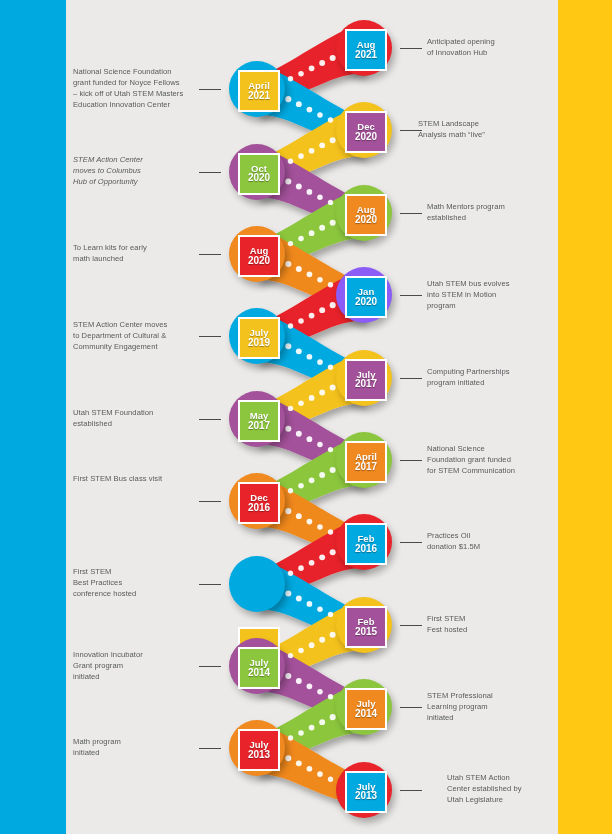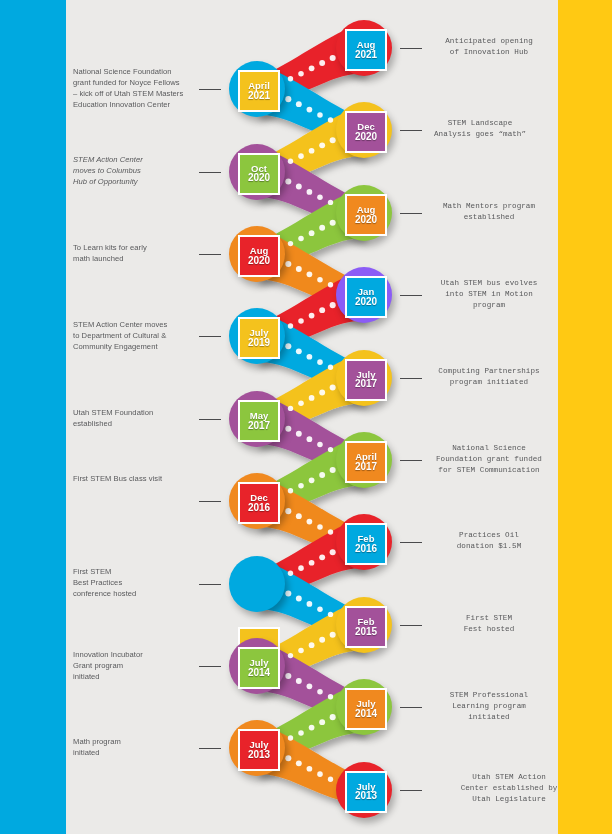--- a/index.html
+++ b/index.html
@@ -40,21 +40,21 @@
 
   
   .label{
     position:absolute;
     font-size:7.6px;
     line-height:1.45;
     color:#58595b;
     letter-spacing:.05px;
   }
   .label.left{}
-  .label.right{text-align:center;font-family:Liberation Mono, monospace;}
+  .label.right{text-align:left;}
 
   .leader{position:absolute;height:1px;background:#4a4a4c;}
 </style>
 </head>
 <body>
 
 <div id="stage">
 
   <div class="band" id="band-left"></div>
   <div class="band" id="band-right"></div>
@@ -341,21 +341,21 @@
       <div class="leader" style="left: 199px; top: 89.2px; width: 22px;"></div>
       <div class="label left" style="right: 417px; width: 122px; top: 66.2px;">
         <div>National Science Foundation</div>
         <div>grant funded for Noyce Fellows</div>
         <div>– kick off of Utah STEM Masters</div>
         <div>Education Innovation Center</div>
       </div>
       <div class="leader" style="left: 400px; top: 130.4px; width: 22px;"></div>
       <div class="label right" style="left: 418px; width: 124px; top: 118.4px;">
         <div>STEM Landscape</div>
-        <div>Analysis goes “math”</div>
+        <div>Analysis math “live”</div>
       </div>
       <div class="leader" style="left: 199px; top: 171.6px; width: 22px;"></div>
       <div class="label left" style="right: 417px; width: 122px; top: 154.1px; font-style: italic;">
         <div>STEM Action Center</div>
         <div>moves to Columbus</div>
         <div>Hub of Opportunity</div>
       </div>
       <div class="leader" style="left: 400px; top: 212.8px; width: 22px;"></div>
       <div class="label right" style="left: 427px; width: 124px; top: 200.8px;">
         <div>Math Mentors program</div>

